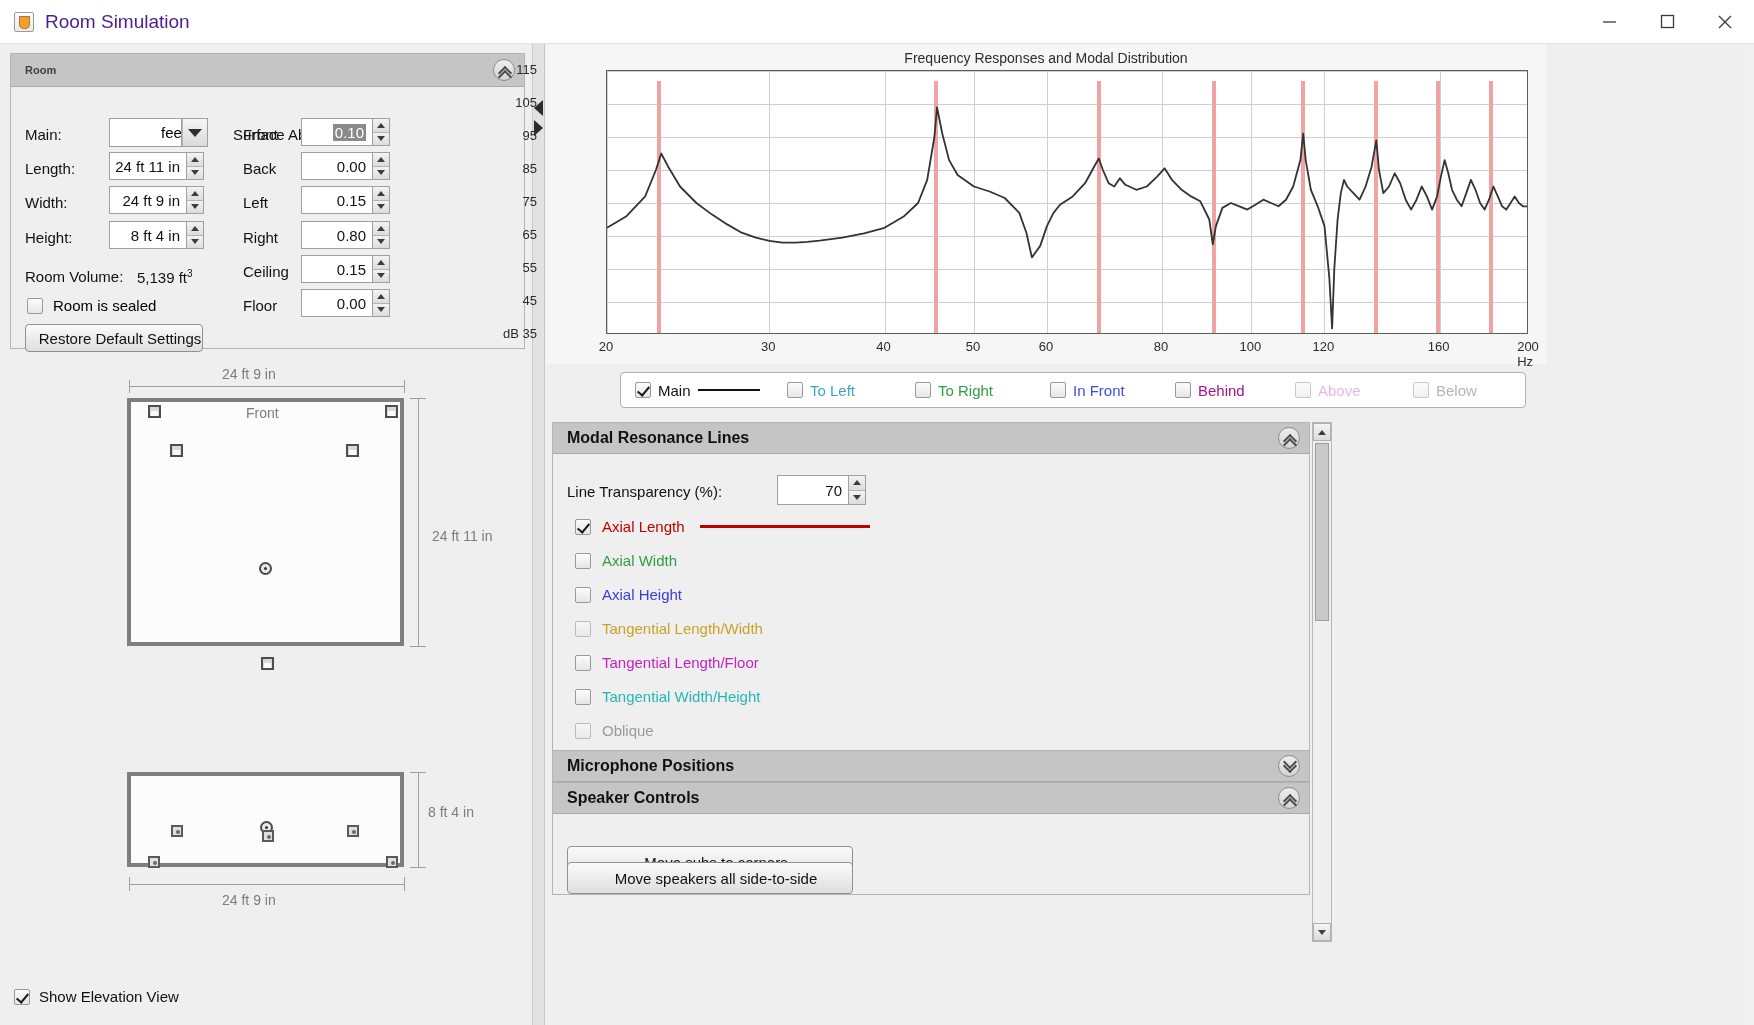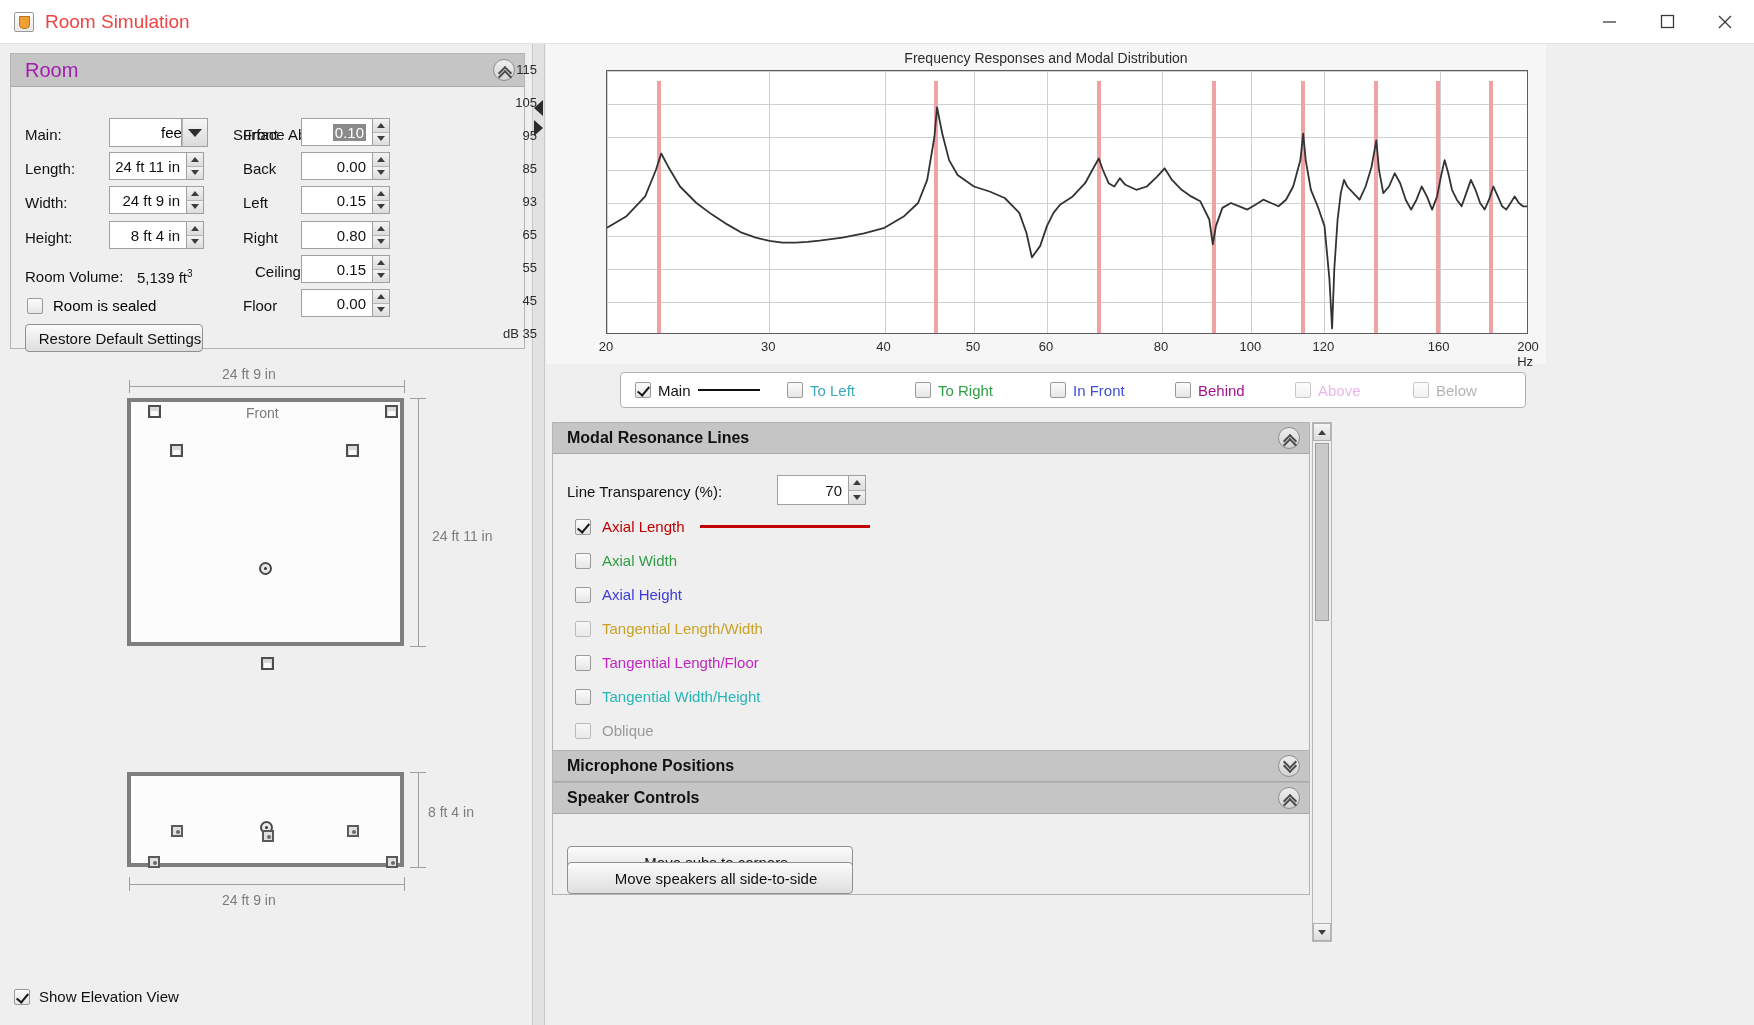--- a/index.html
+++ b/index.html
@@ -22,40 +22,40 @@
   .title-icon{
     margin-left:14px; width:20px; height:20px; position:relative;
     background:linear-gradient(#fdfdfd,#e8e8e8);
     border:1px solid #9a9a9a; border-radius:2px;
   }
   .title-icon:after{
     content:""; position:absolute; left:4px; top:3px; width:11px; height:13px;
     background:#f0a030; border-radius:1px 1px 5px 5px;
     box-shadow:inset 0 0 0 1px #b8732a;
   }
-  .title-text{ margin-left:11px; font-size:19px; color:#ef4444; }
+  .title-text{ margin-left:11px; font-size:19px; color:#4c1d95; }
   .win-btns{ margin-left:auto; display:flex; height:44px; }
   .win-btn{ width:58px; height:44px; display:flex; align-items:center; justify-content:center;
             color:#3a3a3a; font-size:17px; }
   .win-btn svg{ display:block; }
 
   
   .left-pane{
     position:absolute; left:0; top:44px; width:533px; height:981px;
     background:#efefef; border-right:1px solid #c8c8c8;
   }
   .room-box{
     position:absolute; left:10px; top:9px; width:515px; height:296px;
     border:1px solid #b4b4b4; background:#efefef;
   }
   .panel-head{
     height:33px; background:#c5c5c5; display:flex; align-items:center;
     border-bottom:1px solid #a9a9a9; position:relative;
   }
-  .panel-head .ttl{ margin-left:14px; font-weight:normal; font-size:20px; color:#a21caf; }
+  .panel-head .ttl{ margin-left:14px; font-weight:bold; font-size:11px; color:#404040; }
   .collapse-btn{
     position:absolute; right:9px; top:50%; transform:translateY(-50%);
     width:22px; height:22px; border-radius:50%;
     border:1px solid #8e8e8e; background:linear-gradient(#efefef,#d3d3d3);
     display:flex; align-items:center; justify-content:center;
   }
   .chev{ width:11px; height:11px; position:relative; }
   .chev:before,.chev:after{
     content:""; position:absolute; left:1px; width:8px; height:8px;
     border-left:2px solid #4a4a4a; border-top:2px solid #4a4a4a;
@@ -330,21 +330,21 @@
           <span class="lbl" style="left: 232px; top: 142px;">Right</span>
           <div class="field" style="left: 290px; top: 134px; width: 72px;">0.80</div>
           <div class="spin" style="left: 362px; top: 134px;">
             <div>
               <span class="tri-u"></span>
             </div>
             <div>
               <span class="tri-d"></span>
             </div>
           </div>
-          <span class="lbl" style="left: 244px; top: 176px;">Ceiling</span>
+          <span class="lbl" style="left: 232px; top: 176px;">Ceiling</span>
           <div class="field" style="left: 290px; top: 168px; width: 72px;">0.15</div>
           <div class="spin" style="left: 362px; top: 168px;">
             <div>
               <span class="tri-u"></span>
             </div>
             <div>
               <span class="tri-d"></span>
             </div>
           </div>
           <span class="lbl" style="left: 232px; top: 210px;">Floor</span>
@@ -415,21 +415,21 @@
 
 <div class="right-pane">
 
   <div class="chart-wrap">
     <div class="chart-title">Frequency Responses and Modal Distribution</div>
     <div id="yticks">
         <div class="ytick" style="top: 18px;">115</div>
         <div class="ytick" style="top: 51px;">105</div>
         <div class="ytick" style="top: 84px;">95</div>
         <div class="ytick" style="top: 117px;">85</div>
-        <div class="ytick" style="top: 150px;">93</div>
+        <div class="ytick" style="top: 150px;">75</div>
         <div class="ytick" style="top: 183px;">65</div>
         <div class="ytick" style="top: 216px;">55</div>
         <div class="ytick" style="top: 249px;">45</div>
         <div class="ytick" style="top: 282px;">dB 35</div>
       </div>
     <div class="plot" id="plot">
         <div class="gl-h" style="top: 0px;"></div>
         <div class="gl-h" style="top: 33px;"></div>
         <div class="gl-h" style="top: 66px;"></div>
         <div class="gl-h" style="top: 99px;"></div>

